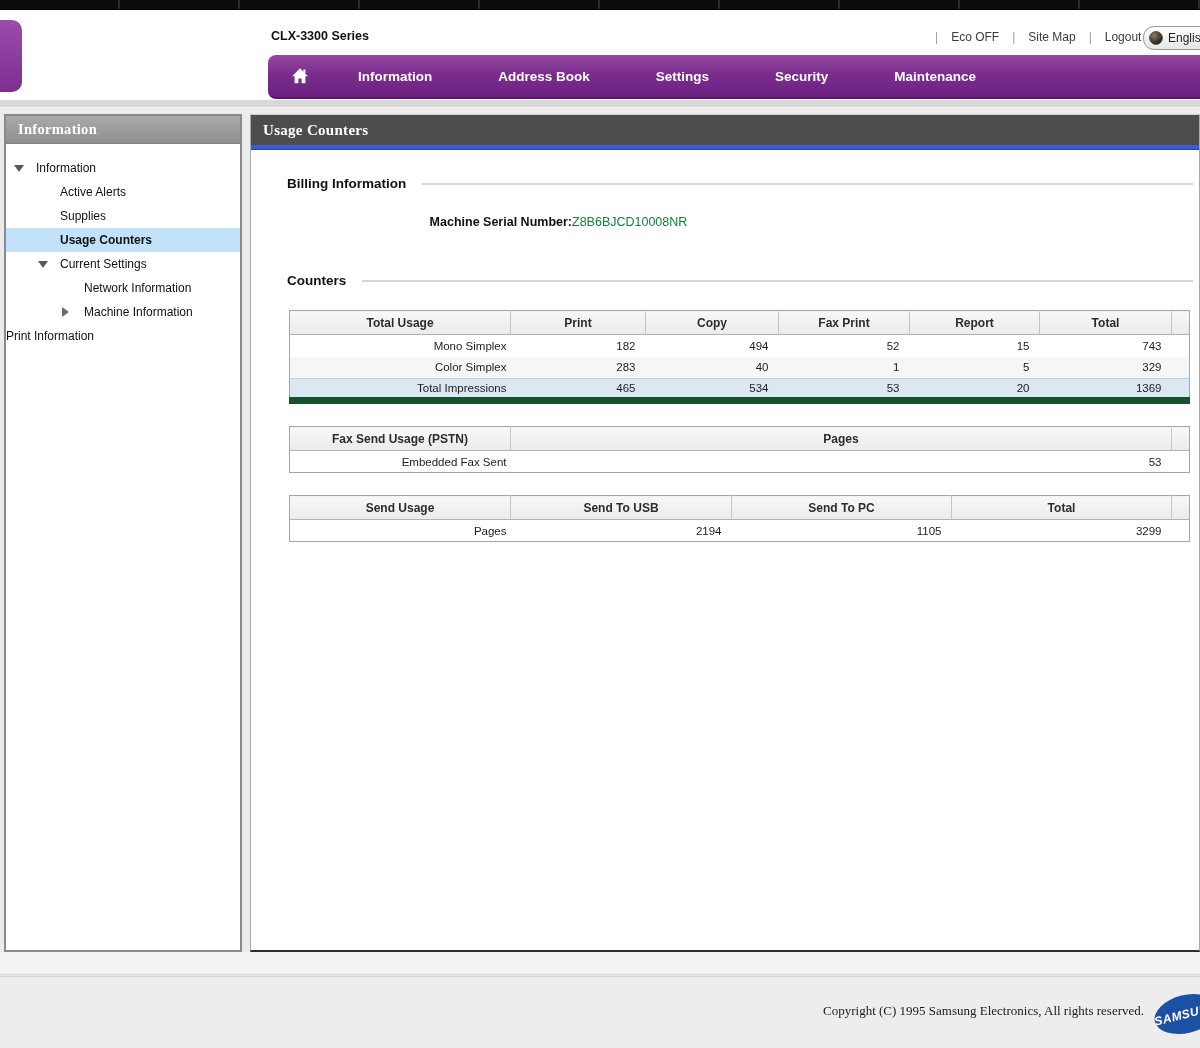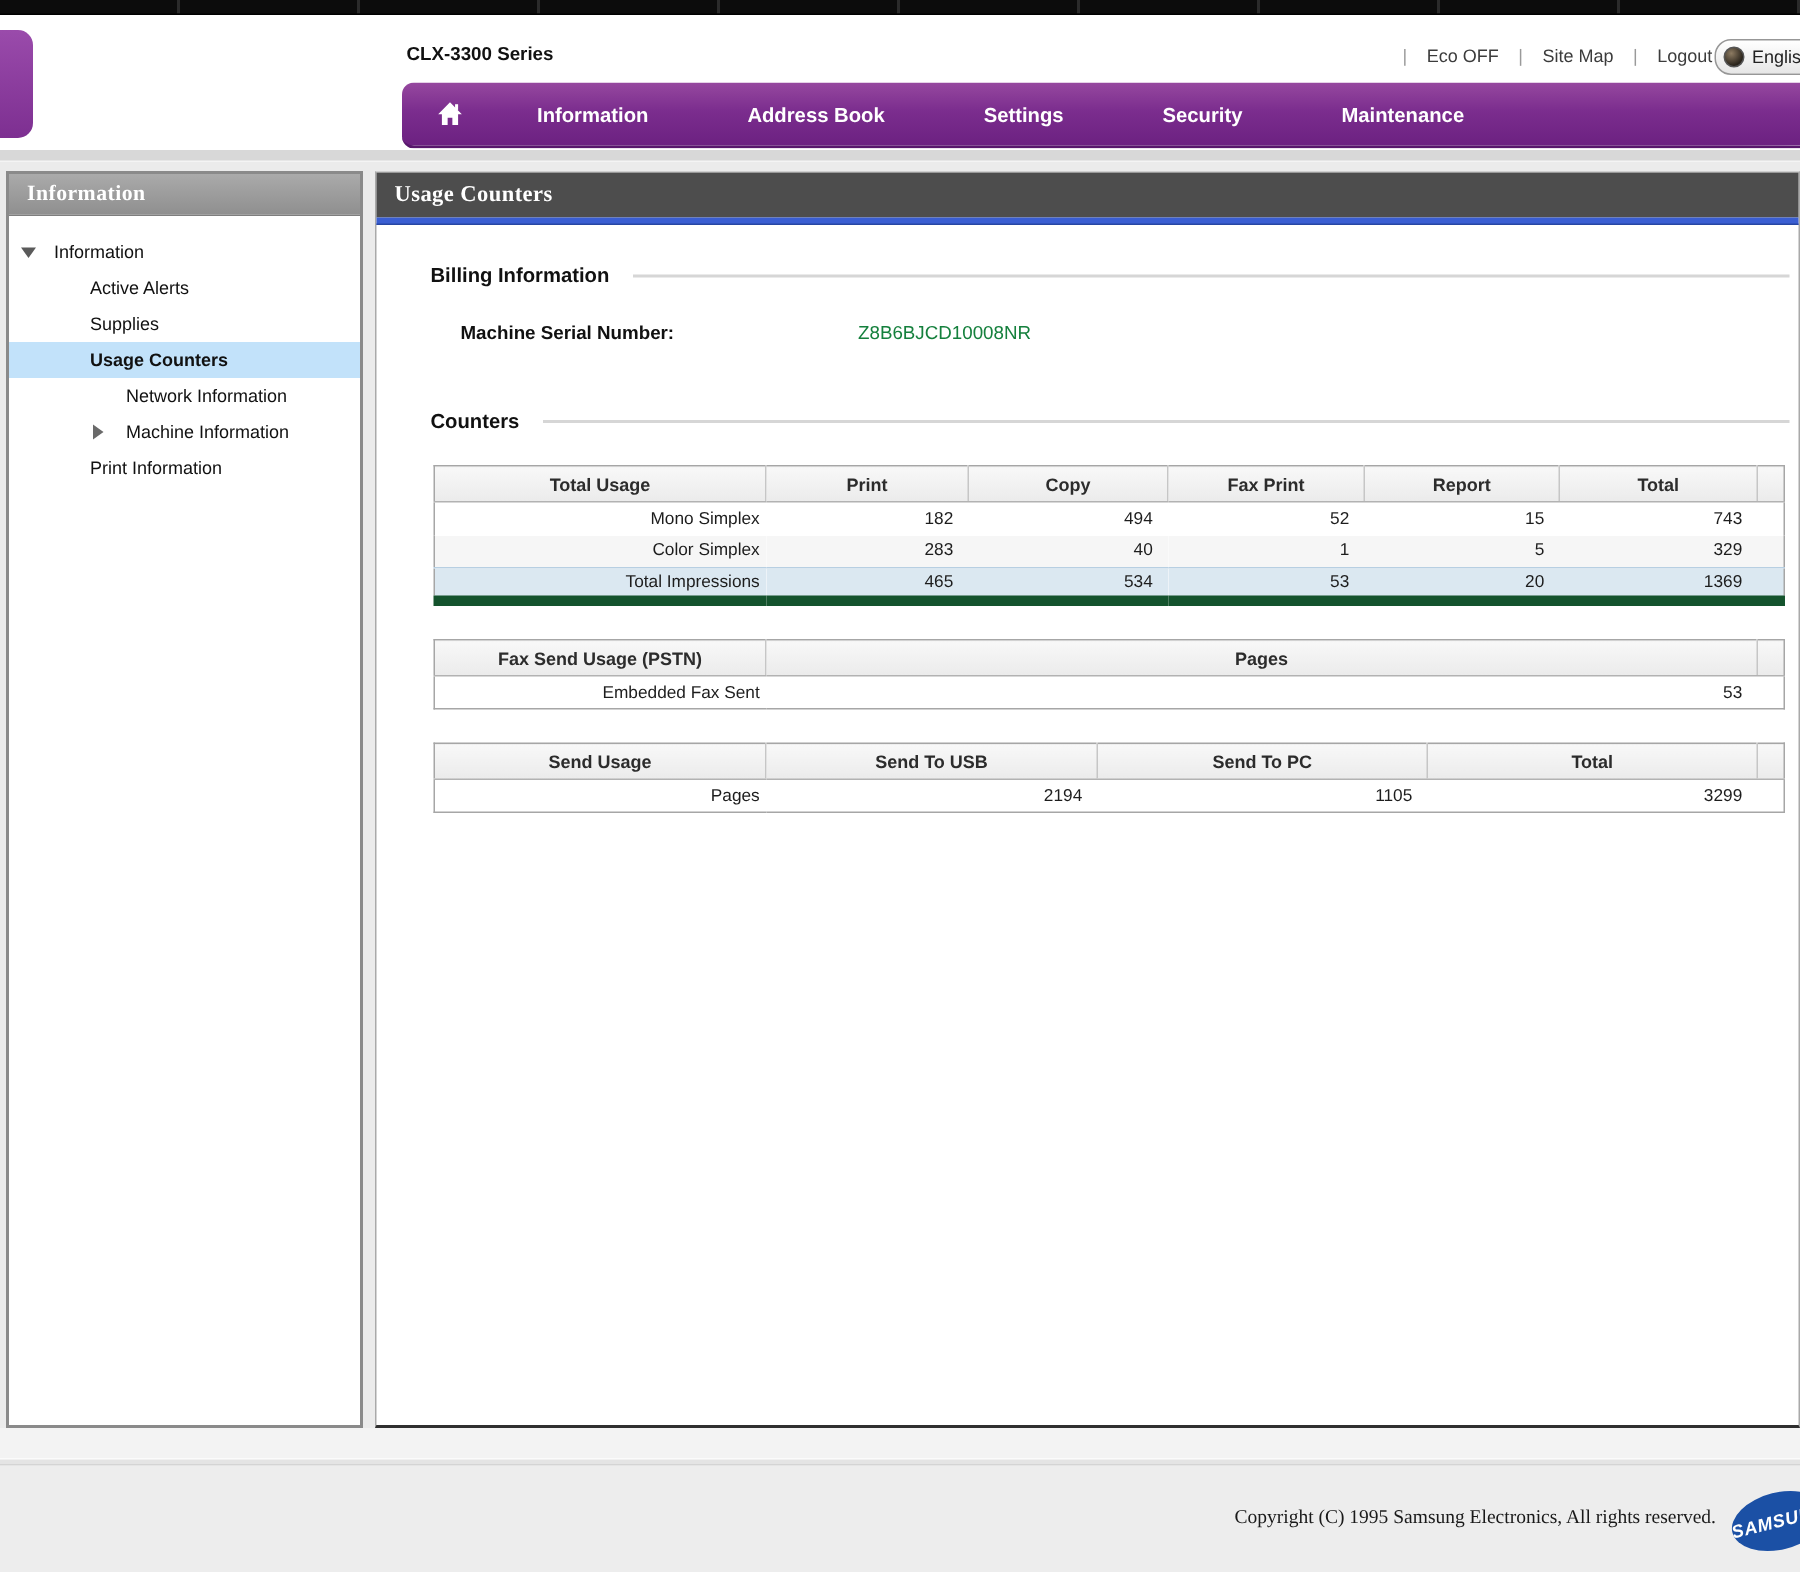--- a/index.html
+++ b/index.html
@@ -95,21 +95,21 @@
   .panel-title{
     height:30px; background:#4d4d4d; color:#fff;
     font-family:"Liberation Serif", serif; font-weight:bold; font-size:15px;
     display:flex; align-items:center; padding-left:12px; letter-spacing:0.3px;
   }
   .accent-line{ height:5px; background:#3a5ed2; border-bottom:1px solid #2746a3; }
   .heading-row{ display:flex; align-items:center; margin:26px 6px 0 36px; }
   .heading-row .htext{ font-weight:bold; font-size:13.5px; color:#111; white-space:nowrap; }
   .heading-row .rule{ flex:1; height:2px; background:#d6d6d6; margin-left:16px; }
   .serial-row{ display:flex; margin:24px 0 0 56px; font-size:12.5px; }
-  .serial-label{ font-weight:bold; width:265px; color:#111; }
+  .serial-label{ font-weight:bold; width:265px; color:#111;text-align:right; }
   .serial-value{ color:#15803d; }
   .counters-block{ margin-top:44px; }
   .tables-wrap{ margin-left:38px; width:900px; }
   table.ctable{
     width:900px; table-layout:fixed; border-collapse:collapse;
     border:1px solid #a6a6a6; font-size:11.5px; color:#1d1d1d;
     margin-top:22px;
   }
   table.ctable th{
     height:24px; background:linear-gradient(180deg,#f8f8f8,#ebebeb);
@@ -196,28 +196,32 @@
       <div class="tree-row">
         <span style="margin-left: 54px;">Active Alerts</span>
       </div>
       <div class="tree-row">
         <span style="margin-left: 54px;">Supplies</span>
       </div>
       <div class="tree-row selected">
         <span style="margin-left: 54px;">Usage Counters</span>
       </div>
       <div class="tree-row">
+        <span class="tri tri-down" style="left: 32px; top: 9px;"></span>
+        <span style="margin-left: 54px;">Current Settings</span>
+      </div>
+      <div class="tree-row">
         <span style="margin-left: 78px;">Network Information</span>
       </div>
       <div class="tree-row">
         <span class="tri tri-right" style="left: 56px; top: 7px;"></span>
         <span style="margin-left: 78px;">Machine Information</span>
       </div>
       <div class="tree-row">
-        <span style="margin-left: 54px;">Print Information</span>
+        <span style="">Print Information</span>
       </div>
     </div>
 </div>
 
 <div class="main-panel">
   <div class="panel-title">Usage Counters</div>
   <div class="accent-line"></div>
 
   <div class="heading-row">
     <span class="htext">Billing Information</span>

